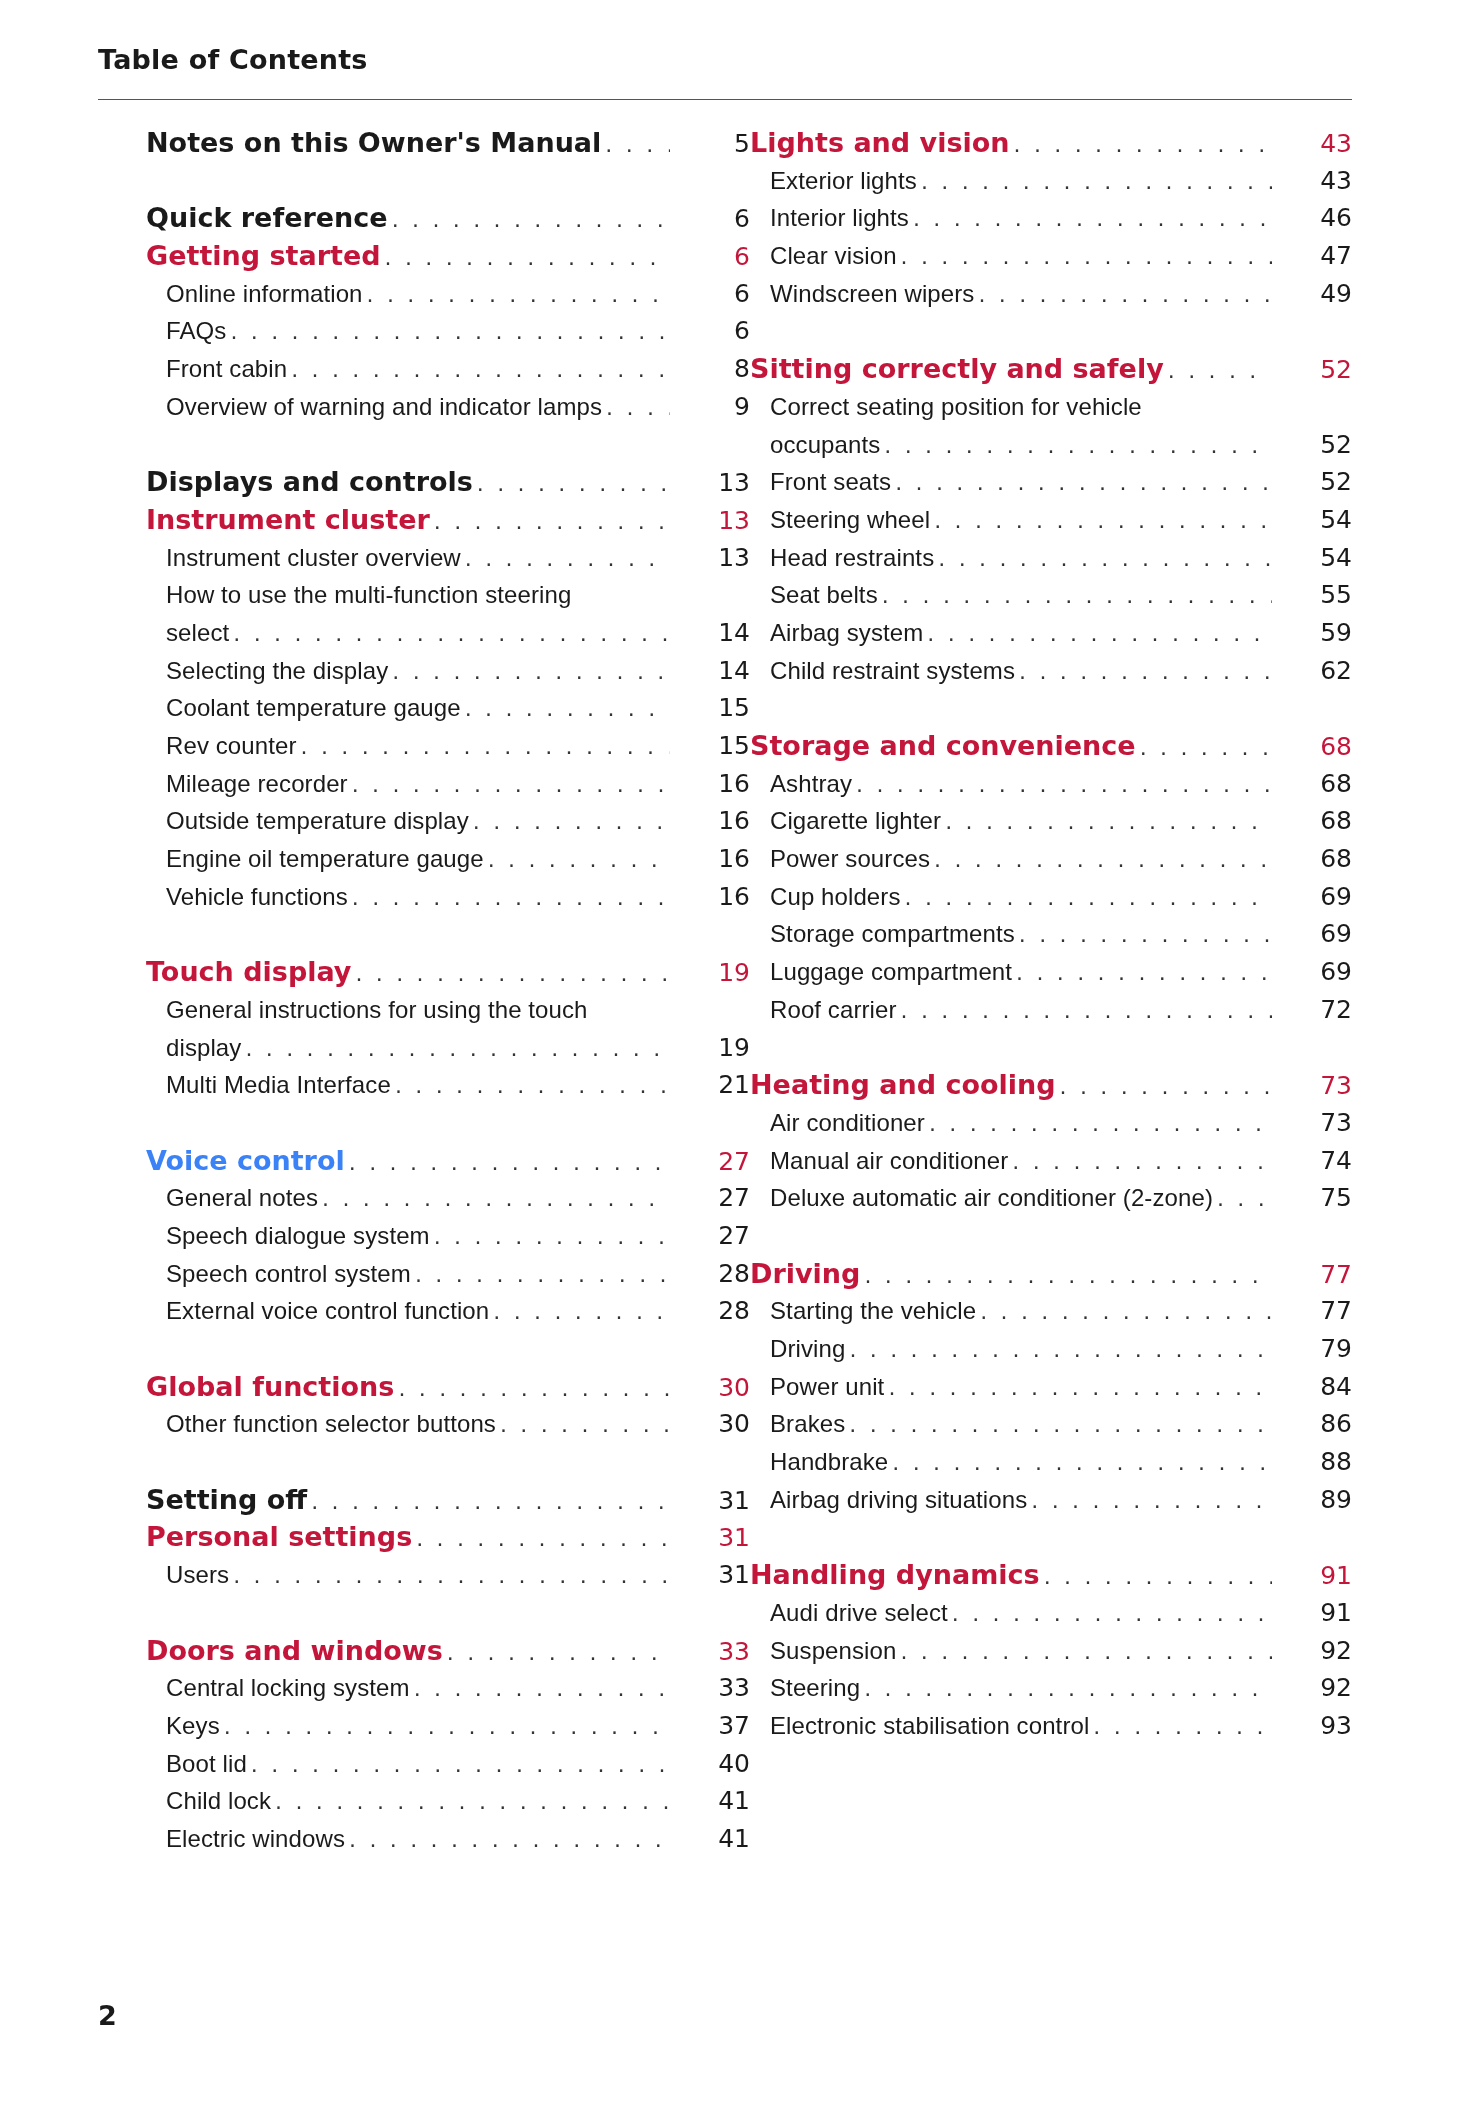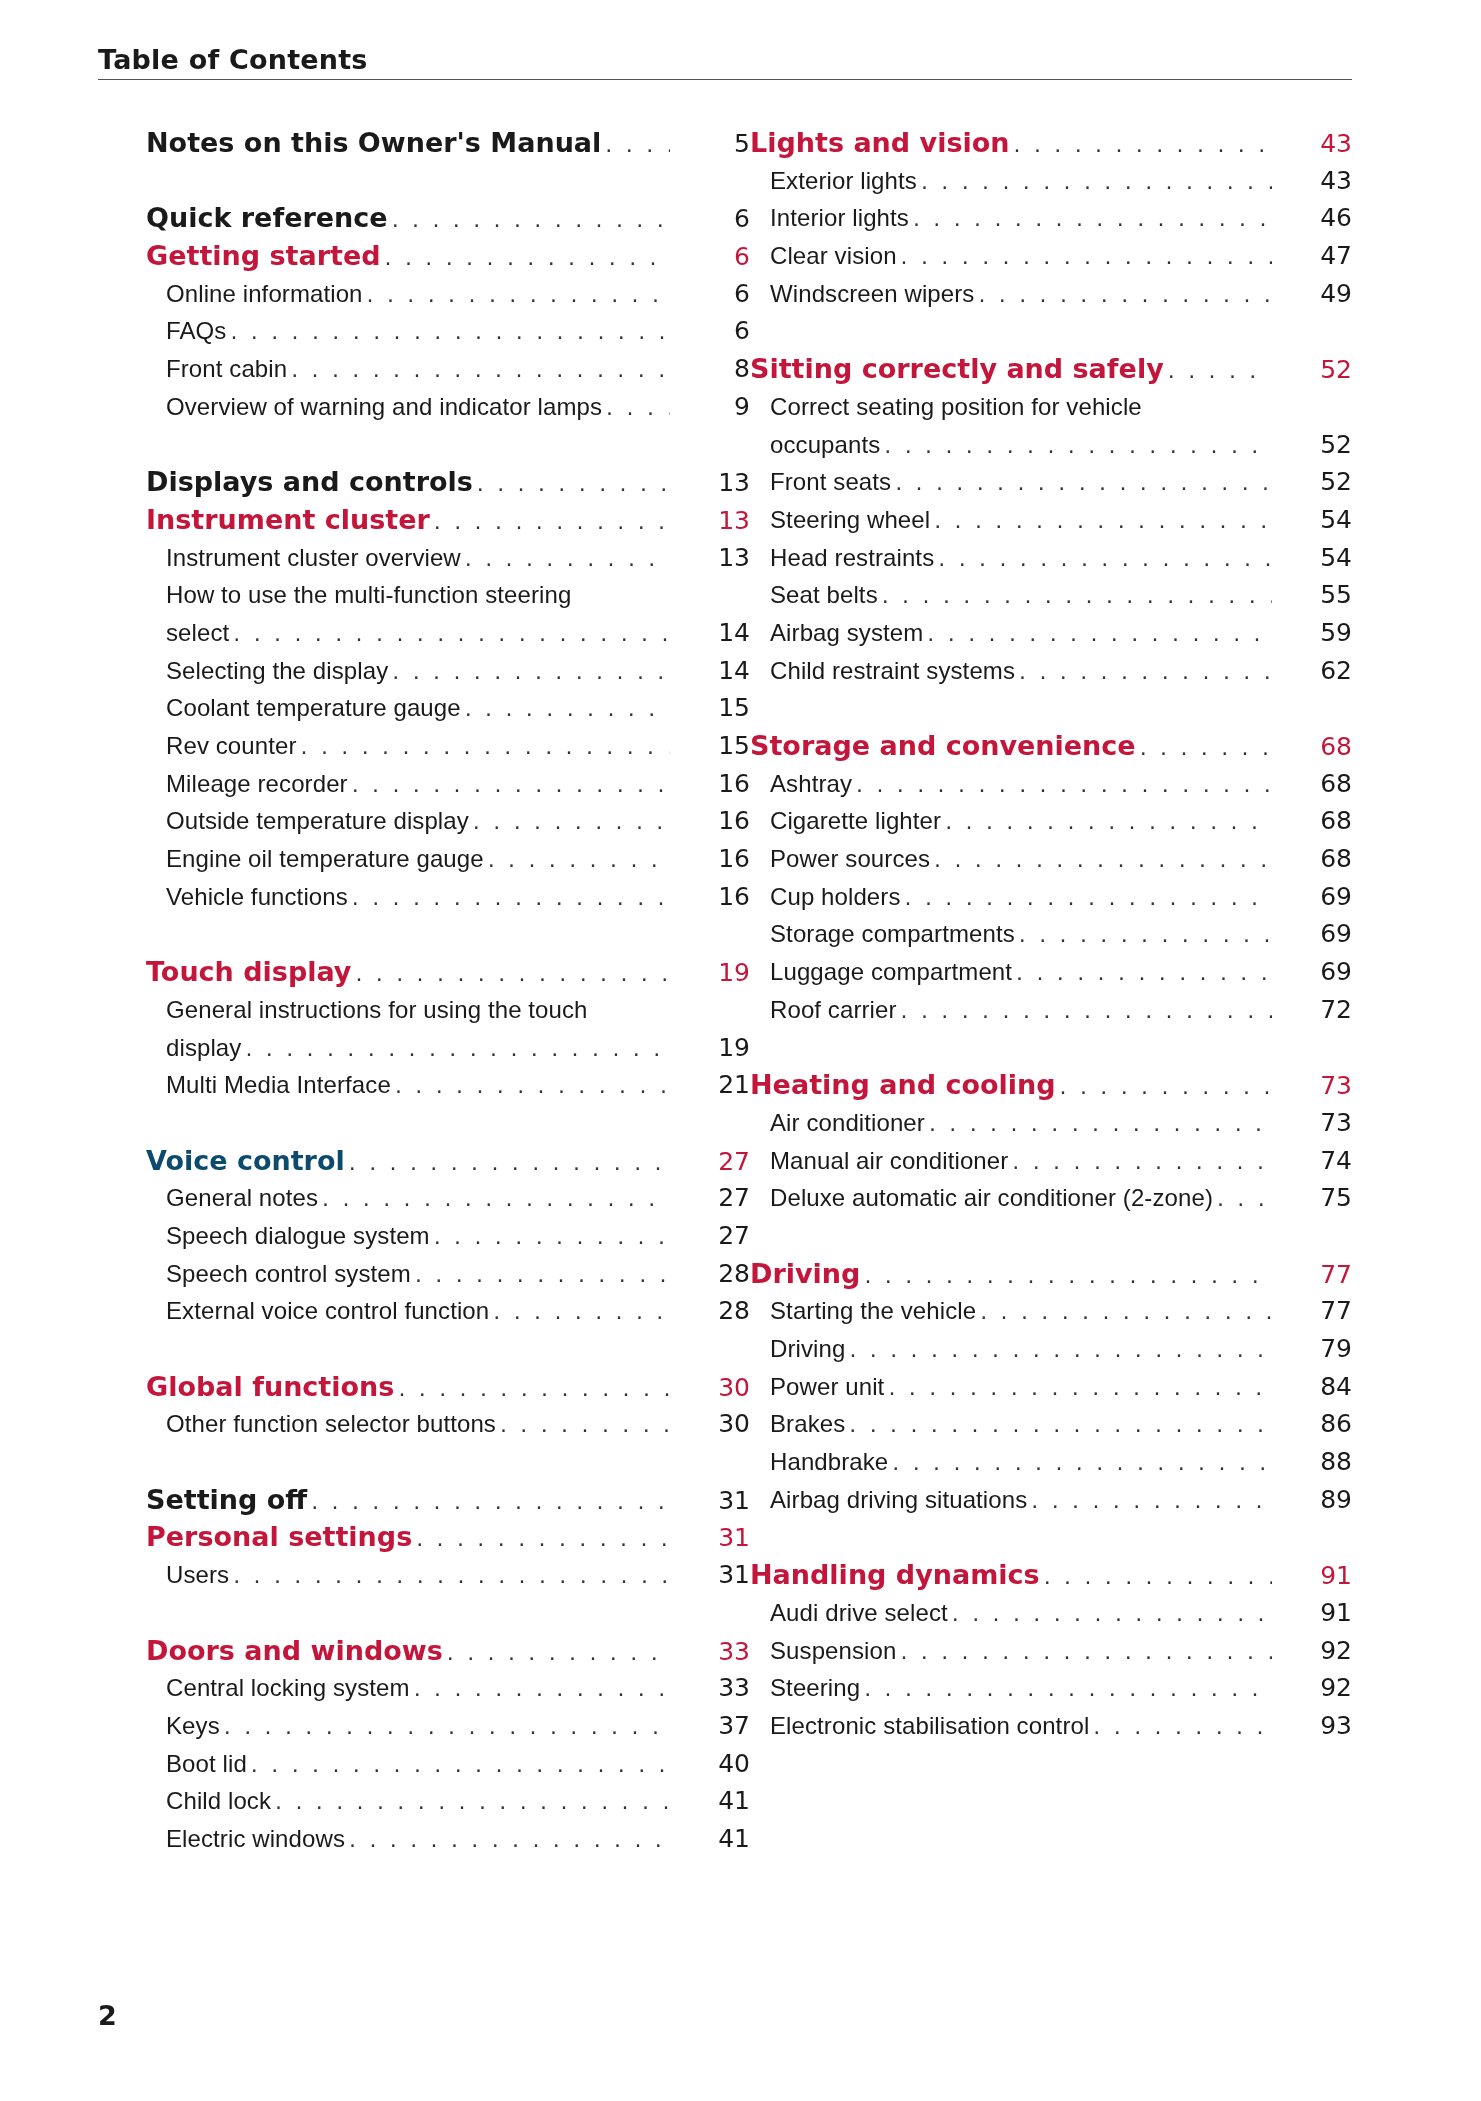--- a/index.html
+++ b/index.html
@@ -1,19 +1,19 @@
 <!DOCTYPE html>
 <html><head>
 <meta charset="utf-8">
 <style>
   html, body { margin: 0; padding: 0; background: #ffffff; }
   body { width: 1481px; height: 2101px; position: relative; overflow: hidden;
          font-family: "DejaVu Sans", sans-serif; color: #1a1a1a; }
   .page-header { position: absolute; left: 98px; top: 44px; width: 1254px;
-                 border-bottom: 1.5px solid #555; padding-bottom: 4px; }
+                 border-bottom: 1.5px solid #555; padding-bottom: 24px; }
   .page-header .title { font-size: 27px; font-weight: bold; letter-spacing: 0.2px; }
   .col { position: absolute; top: 124px; }
   .col.left { left: 98px; width: 604px; margin-left: 48px; }
   .col.right { left: 750px; width: 602px; }
   .row { display: flex; align-items: baseline; height: 37.7px; line-height: 37.7px;
          white-space: nowrap; }
   .row .label { flex: 0 0 auto; }
   .row .dots { flex: 1 1 auto; overflow: hidden; color: #333; padding-left: 4px;
                letter-spacing: 3.2px; font-size: 22px; margin-right: 40px; }
   .row .dots::before { content: ". . . . . . . . . . . . . . . . . . . . . . . . . . . . . . . . . . . . . . . . . . . . . . . . . . . ."; }
@@ -148,21 +148,21 @@
       <span class="dots"></span>
       <span class="page">19</span>
     </div>
     <div class="row sub">
       <span class="label">Multi Media Interface</span>
       <span class="dots"></span>
       <span class="page">21</span>
     </div>
     <div class="gap"></div>
     <div class="row chapter red">
-      <span class="label" style="color: #0c4a6e;">Voice control</span>
+      <span class="label" style="color: #3b82f6;">Voice control</span>
       <span class="dots"></span>
       <span class="page" style="color: rgb(196, 22, 59);">27</span>
     </div>
     <div class="row sub">
       <span class="label">General notes</span>
       <span class="dots"></span>
       <span class="page">27</span>
     </div>
     <div class="row sub">
       <span class="label">Speech dialogue system</span>

